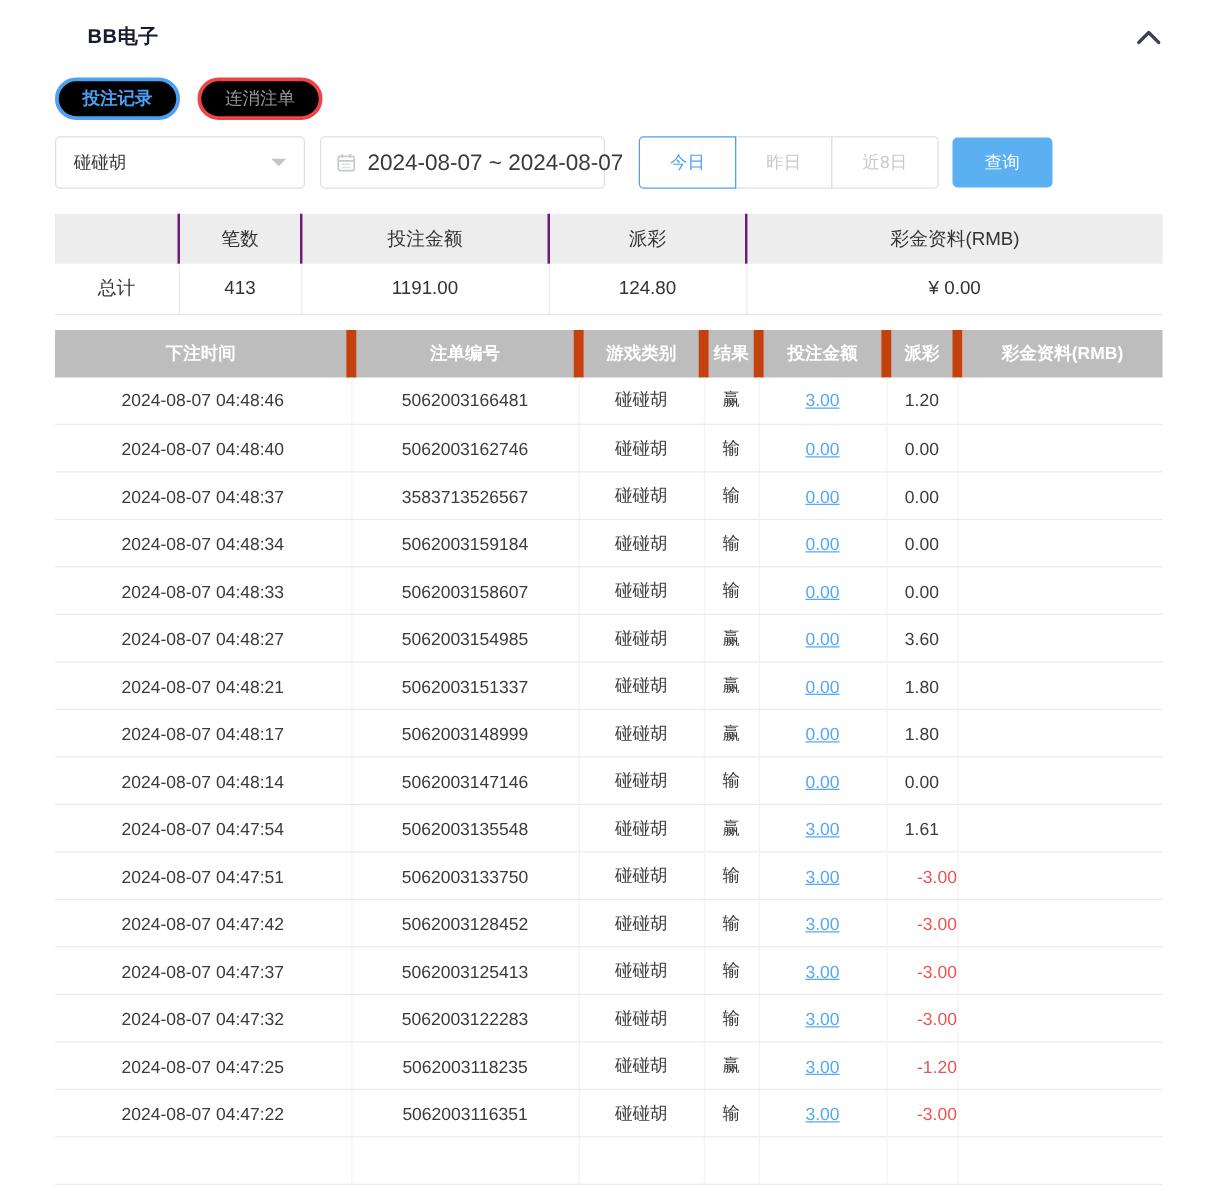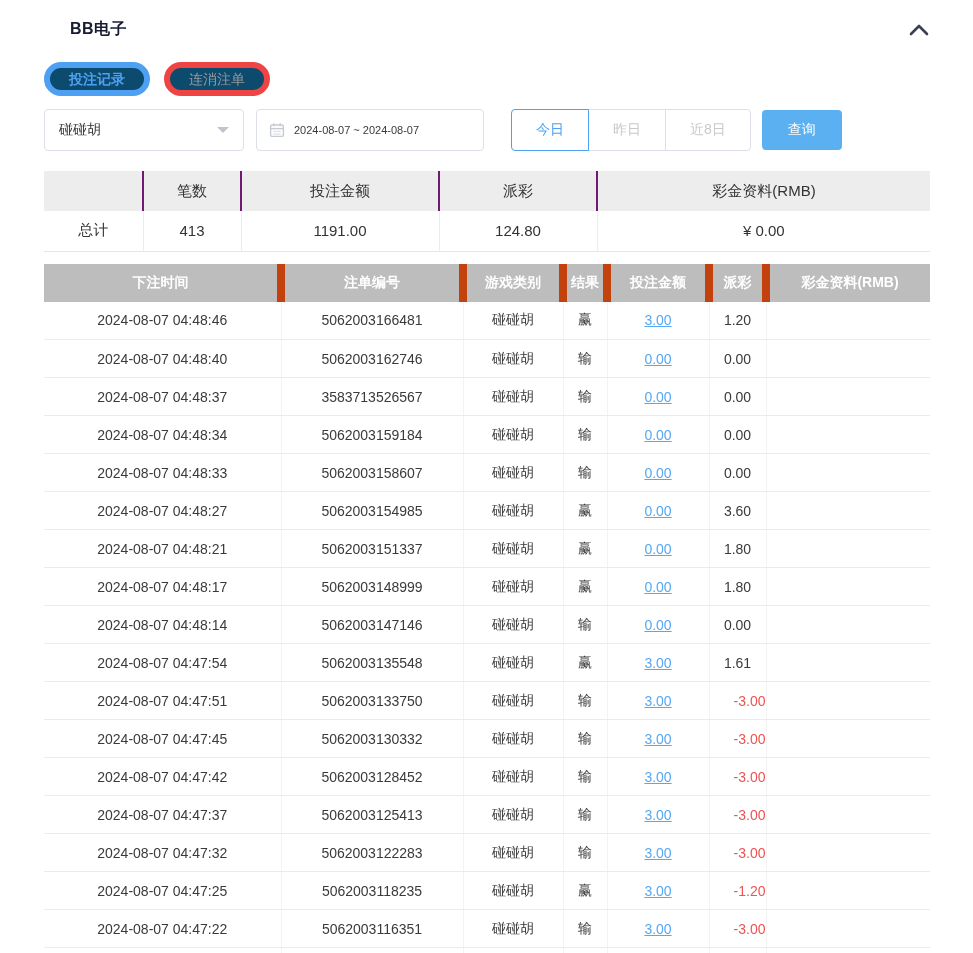--- a/index.html
+++ b/index.html
@@ -17,21 +17,21 @@
     display: flex; justify-content: space-between; align-items: center;
     height: 22px; margin-bottom: 22px; margin-left: 26px;
   }
   .panel-title { font-size: 16px; font-weight: bold; color: #181c30; letter-spacing: .5px; }
   .collapse { cursor: pointer; display: flex; align-items: center; }
 
   
   .tabs { display: flex; gap: 14px; margin-bottom: 13px; }
   .tab {
     height: 34px; padding: 3px 19px;
-    background: #0c4a6e; border: 6px solid #ef4444; border-radius: 17px;
+    background: #000000; border: 3px solid #ef4444; border-radius: 17px;
     font-size: 14px; color: #999; cursor: pointer;
     font-family: inherit;
   }
   .tab.active { border-color: #4da0f2; color: #4da0f2; font-weight: 600; }
 
   
   .filters { display: flex; align-items: center; margin-bottom: 20px; }
   .select {
     width: 200px; height: 42px;
     border: 1px solid #dcdfe6; border-radius: 4px;
@@ -41,21 +41,21 @@
   }
   .caret {
     width: 0; height: 0;
     border-left: 6px solid transparent; border-right: 6px solid transparent;
     border-top: 6px solid #c0c4cc;
   }
   .date-input {
     width: 228px; height: 42px;
     border: 1px solid #dcdfe6; border-radius: 4px;
     display: flex; align-items: center; gap: 9px;
-    padding: 0 12px; font-size: 11px; color: #3a3a3a;
+    padding: 0 12px; font-size: 18px; color: #3a3a3a;
     margin-right: 7px; cursor: pointer; white-space: nowrap;
   }
   .quick-group { display: flex; padding-left: 20px; }
   .quick {
     height: 42px; padding: 0 24px;
     background: #fff; border: 1px solid #dcdfe6;
     font-size: 14px; color: #c9c9c9; cursor: pointer;
     font-family: inherit;
   }
   .quick + .quick { margin-left: -1px; }
@@ -296,29 +296,20 @@
         <tr>
           <td>2024-08-07 04:47:51</td>
           <td>5062003133750</td>
           <td>碰碰胡</td>
           <td>输</td>
           <td><a class="amt">3.00</a></td>
           <td class="neg">-3.00</td>
           <td></td>
         </tr>
         <tr>
-          <td>2024-08-07 04:47:45</td>
-          <td>5062003130332</td>
-          <td>碰碰胡</td>
-          <td>输</td>
-          <td><a class="amt">3.00</a></td>
-          <td class="neg">-3.00</td>
-          <td></td>
-        </tr>
-        <tr>
           <td>2024-08-07 04:47:42</td>
           <td>5062003128452</td>
           <td>碰碰胡</td>
           <td>输</td>
           <td><a class="amt">3.00</a></td>
           <td class="neg">-3.00</td>
           <td></td>
         </tr>
         <tr>
           <td>2024-08-07 04:47:37</td>

